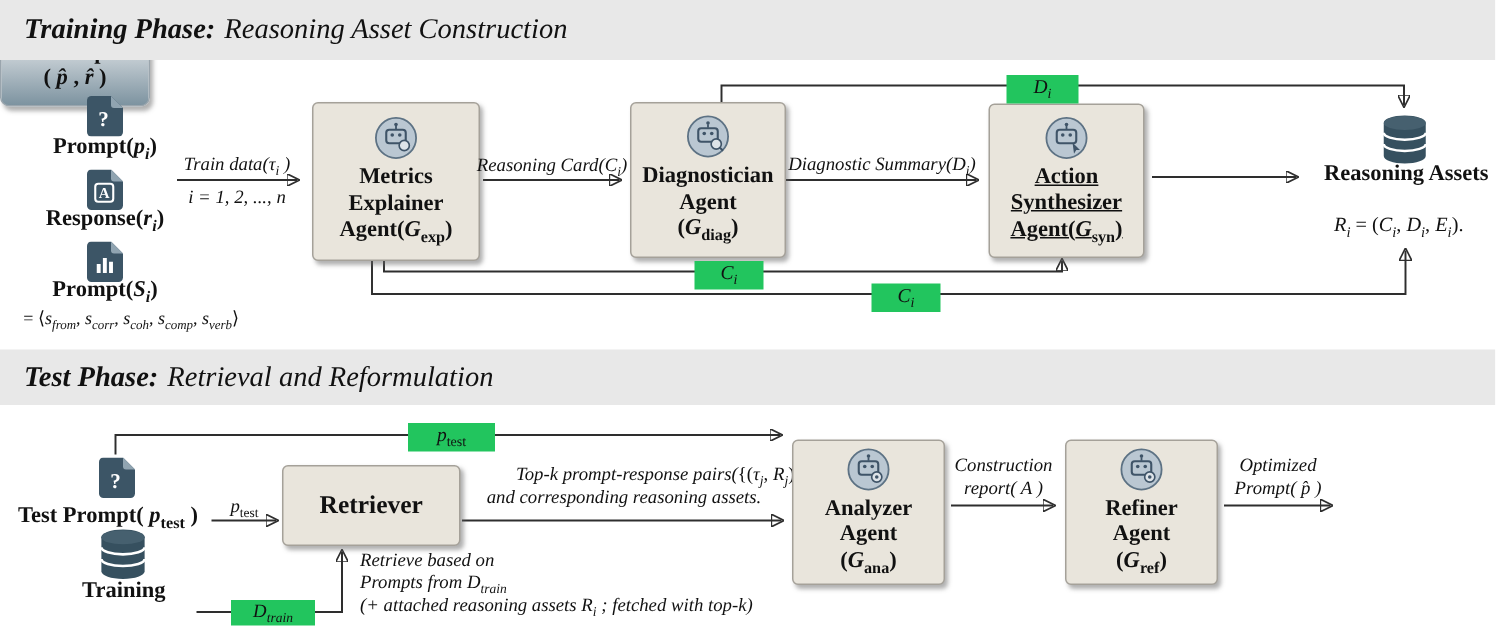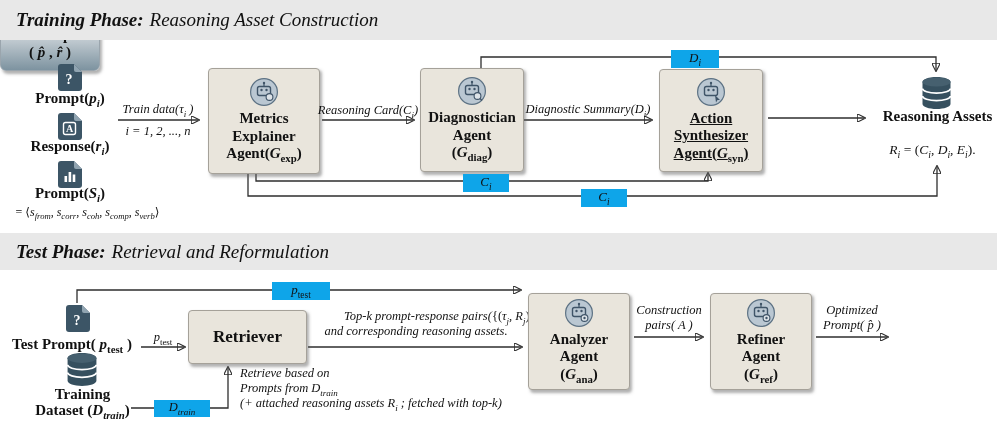--- a/index.html
+++ b/index.html
@@ -33,21 +33,21 @@
     background:linear-gradient(180deg,#f4f4f4 8%, #c3ccd2 55%, #7d93a0 100%);
     border:1px solid #9aa5ad; border-radius:6px;
     box-shadow:2px 2.5px 3px rgba(100,100,100,.5);
     display:flex; flex-direction:column; align-items:center; justify-content:center;
     font-weight:bold; font-size:15px;
   }
 
   .lab{position:absolute; text-align:center;}
   .b15{font-weight:bold; font-size:15px;}
   .small{font-size:12.5px;}
-  .online{background:#0ea5e9; padding:0 5px; font-size:13px;}
+  .online{background:#22c55e; padding:0 5px; font-size:13px;}
   sub{font-size:0.72em;} sup{font-size:0.72em;}
 
   #connectors{position:absolute; left:0; top:0; pointer-events:none;}
   #connectors path{stroke:#2e2e2e; stroke-width:1.3; fill:none;}
 
   .icon-abs{position:absolute;}
 </style>
 </head>
 <body>
 
@@ -196,21 +196,20 @@
   <div class="lab small" style="left:303px; top:307px; width:226px;margin-left:36px;"><i>Top-k prompt-response pairs(</i>{(<i>τ<sub>j</sub></i>, <i>R<sub>j</sub></i>)}<i><sup>k</sup><sub>j=1</sub> )</i></div>
   <div class="lab small" style="left:303px; top:324px; width:226px;"><i>and corresponding reasoning assets.</i></div>
 
   <svg class="icon-abs" style="left:63px; top:352px;" width="38" height="35" viewBox="0 0 36 34">
     <path d="M4 6 C4 3.2 10.3 1 18 1 C25.7 1 32 3.2 32 6 L32 28 C32 30.8 25.7 33 18 33 C10.3 33 4 30.8 4 28 Z" fill="#36505f"></path>
     <ellipse cx="18" cy="6" rx="14" ry="4.6" fill="#46606f"></ellipse>
     <path d="M4 12.5 a14 4.6 0 0 0 28 0" stroke="#ffffff" fill="none" stroke-width="1.7"></path>
     <path d="M4 20 a14 4.6 0 0 0 28 0" stroke="#ffffff" fill="none" stroke-width="1.7"></path>
   </svg>
   <div class="lab b15" style="left:10px; top:387px; width:145px; line-height:1.05;">Training</div>
-  <div class="lab b15" style="left:10px; top:403px; width:145px; line-height:1.05;">Dataset (<i>D<sub>train</sub></i>)</div>
 
   <div class="lab online" style="left:154px; top:400px; width:46px; font-size:12.5px;"><i>D<sub>train</sub></i></div>
 
   <div class="lab small" style="left:240px; top:366px; width:280px; text-align:left;"><i>Retrieve based on</i></div>
   <div class="lab small" style="left:240px; top:381px; width:280px; text-align:left;"><i>Prompts from D<sub>train</sub></i></div>
   <div class="lab small" style="left:240px; top:396px; width:290px; text-align:left;"><i>(+ attached reasoning assets R<sub>i</sub> ; fetched with top-k)</i></div>
 
   <div class="agent-box" id="box-analyzer">
     <svg width="30" height="30" viewBox="0 0 30 30">
       <circle cx="15" cy="15" r="13.4" fill="#bac7d2" stroke="#5d7284" stroke-width="1.2"></circle>
@@ -221,21 +220,21 @@
       <circle cx="17.5" cy="13" r="1.2" fill="#3f5468"></circle>
       <circle cx="20.5" cy="20" r="3.4" fill="#dde3e8" stroke="#3f5468" stroke-width="1.1"></circle>
       <circle cx="20.5" cy="20" r="1.2" fill="#3f5468"></circle>
     </svg>
     <div class="bl">Analyzer</div>
     <div class="bl">Agent</div>
     <div class="bl">(<i>G</i><sub>ana</sub>)</div>
   </div>
 
   <div class="lab small" style="left:628px; top:303px; width:82px;"><i>Construction</i></div>
-  <div class="lab small" style="left:628px; top:318px; width:82px;"><i>pairs( A )</i></div>
+  <div class="lab small" style="left:628px; top:318px; width:82px;"><i>report( A )</i></div>
 
   <div class="agent-box" id="box-refiner">
     <svg width="30" height="30" viewBox="0 0 30 30">
       <circle cx="15" cy="15" r="13.4" fill="#bac7d2" stroke="#5d7284" stroke-width="1.2"></circle>
       <line x1="15" y1="6.8" x2="15" y2="9.2" stroke="#3f5468" stroke-width="1.2"></line>
       <circle cx="15" cy="6" r="1.2" fill="#3f5468"></circle>
       <rect x="8.5" y="9.5" width="13" height="9" rx="2" fill="none" stroke="#3f5468" stroke-width="1.4"></rect>
       <circle cx="12.5" cy="13" r="1.2" fill="#3f5468"></circle>
       <circle cx="17.5" cy="13" r="1.2" fill="#3f5468"></circle>
       <circle cx="20.5" cy="20" r="3.4" fill="#dde3e8" stroke="#3f5468" stroke-width="1.1"></circle>

